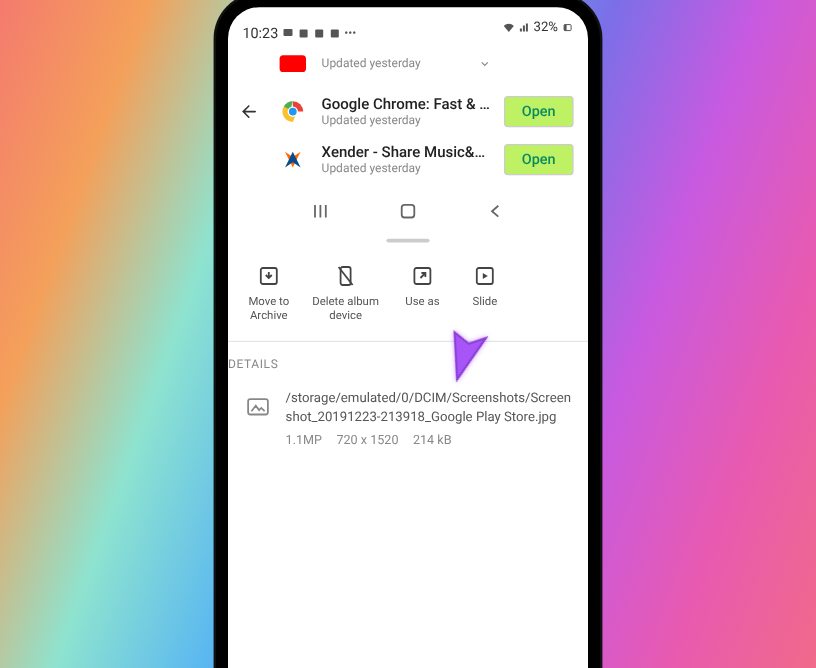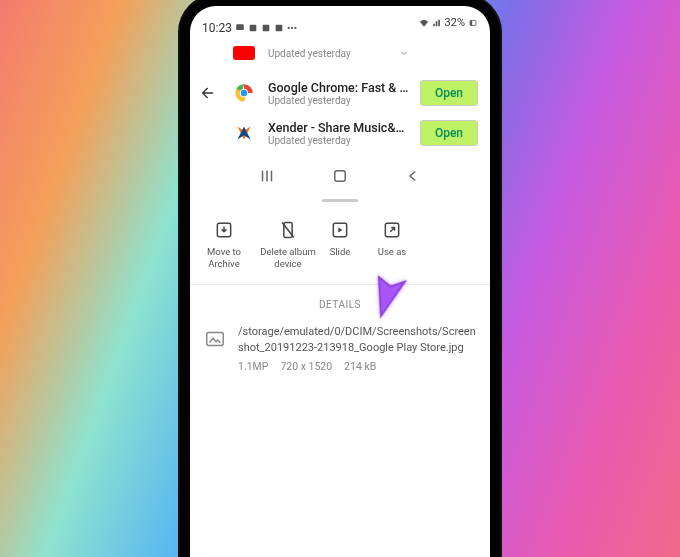--- a/index.html
+++ b/index.html
@@ -91,21 +91,21 @@
     left: 170px;
     top: 60px;
     width: 50px;
     height: 50px;
     transform: rotate(-35deg);
     color: #a855f7;
     filter: drop-shadow(0 0 2px rgba(168,85,247,0.6));
   }
   .divider { height: 1px; background: #e5e5e5; margin: 0 0 14px; }
   .date-row { font-size: 12.5px; font-weight: 600; color: #222; padding: 0 14px 14px; }
-  .details-h { font-size: 10px; color: #888; letter-spacing: 0.5px; padding: 0 11px 14px; text-align: center; }
+  .details-h { font-size: 10px; color: #888; letter-spacing: 0.5px; padding: 0 0 14px; }
   .file-row { display: flex; gap: 12px; padding: 0 14px; }
   .file-icon { width: 22px; height: 22px; color: #888; flex-shrink: 0; margin-top: 4px; }
   .file-text { font-size: 11px; color: #555; line-height: 1.45; word-break: break-all; }
   .file-meta { font-size: 10.5px; color: #888; margin-top: 4px; }
   .file-meta span { margin-right: 12px; }
 </style>
 </head>
 <body>
 
 <div class="phone">
@@ -227,33 +227,33 @@
             </svg>
           <div class="action-label">Move to Archive</div>
         </div>
         <div class="action">
           <svg class="action-icon" viewBox="0 0 24 24">
               <rect x="7" y="3" width="10" height="18" rx="2" fill="none" stroke="#444" stroke-width="1.8"></rect>
               <path d="M5 3l14 18" stroke="#444" stroke-width="1.8"></path>
             </svg>
           <div class="action-label">Delete album device</div>
         </div>
+        <div class="action">
+          <svg class="action-icon" viewBox="0 0 24 24">
+              <rect x="4" y="4" width="16" height="16" rx="2" fill="none" stroke="#444" stroke-width="1.8"></rect>
+              <path d="M10 14l5-5m-4 0h4v4" stroke="#444" stroke-width="1.8" fill="none"></path>
+            </svg>
+          <div class="action-label">Use as</div>
+        </div>
         <div class="action" style="width:40px;overflow:hidden">
           <svg class="action-icon" viewBox="0 0 24 24">
               <rect x="4" y="4" width="16" height="16" rx="2" fill="none" stroke="#444" stroke-width="1.8"></rect>
               <path d="M10 9v6l5-3z" fill="#444"></path>
             </svg>
           <div class="action-label">Slide</div>
-        </div>
-        <div class="action">
-          <svg class="action-icon" viewBox="0 0 24 24">
-              <rect x="4" y="4" width="16" height="16" rx="2" fill="none" stroke="#444" stroke-width="1.8"></rect>
-              <path d="M10 14l5-5m-4 0h4v4" stroke="#444" stroke-width="1.8" fill="none"></path>
-            </svg>
-          <div class="action-label">Use as</div>
         </div>
 
         <svg class="arrow" viewBox="0 0 24 24">
           <path d="M4 20L14 4l2 7 7 2z" fill="#a855f7" stroke="#8b3dd6" stroke-width="0.8"></path>
         </svg>
       </div>
 
       <div class="divider"></div>
 
 

